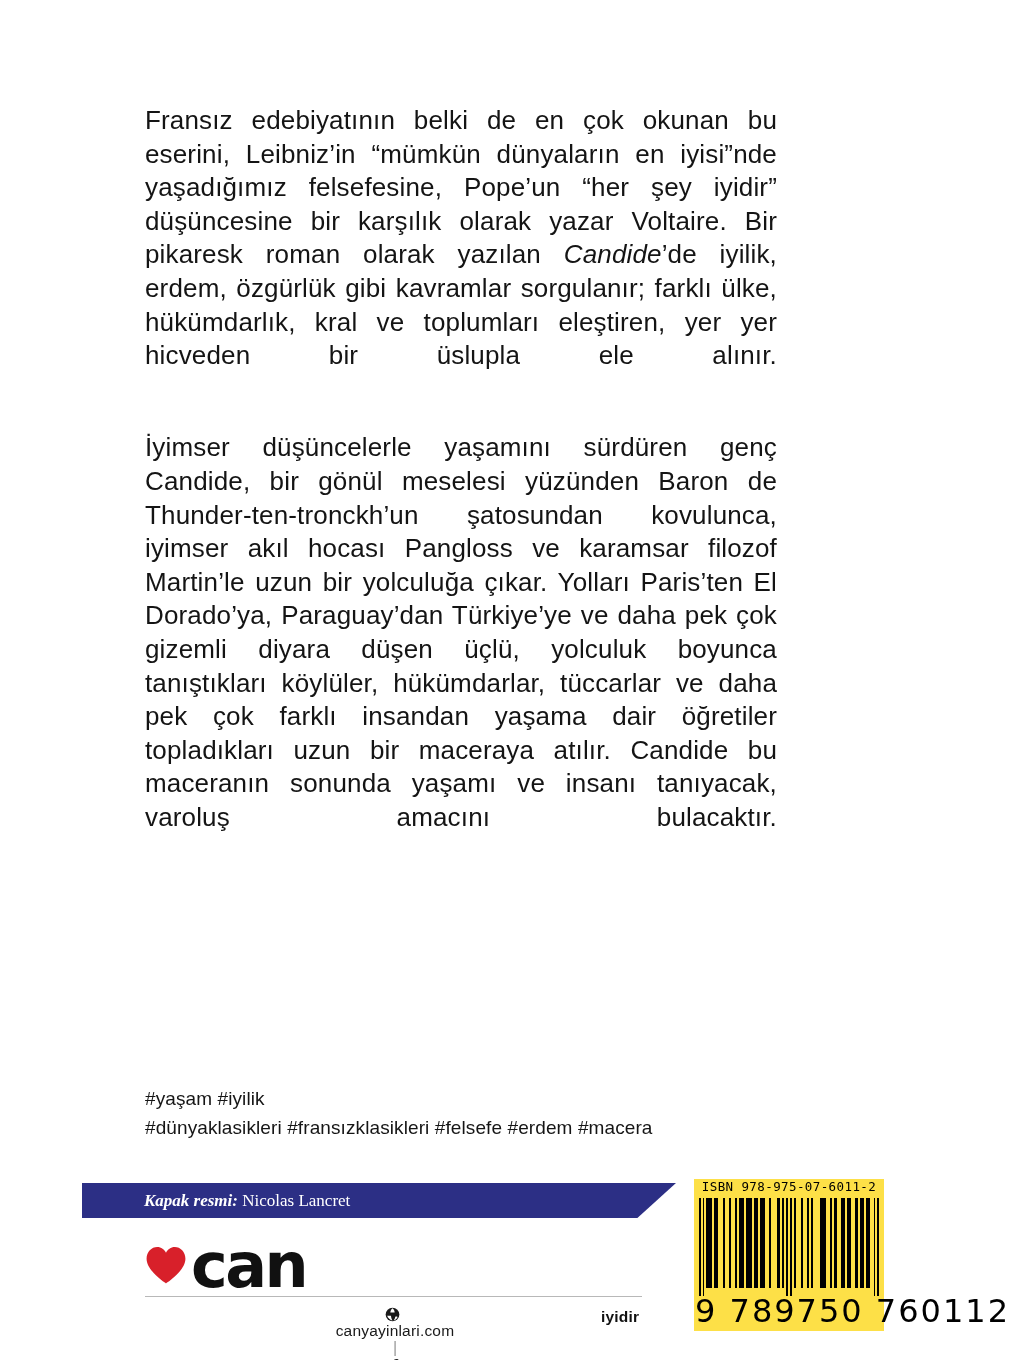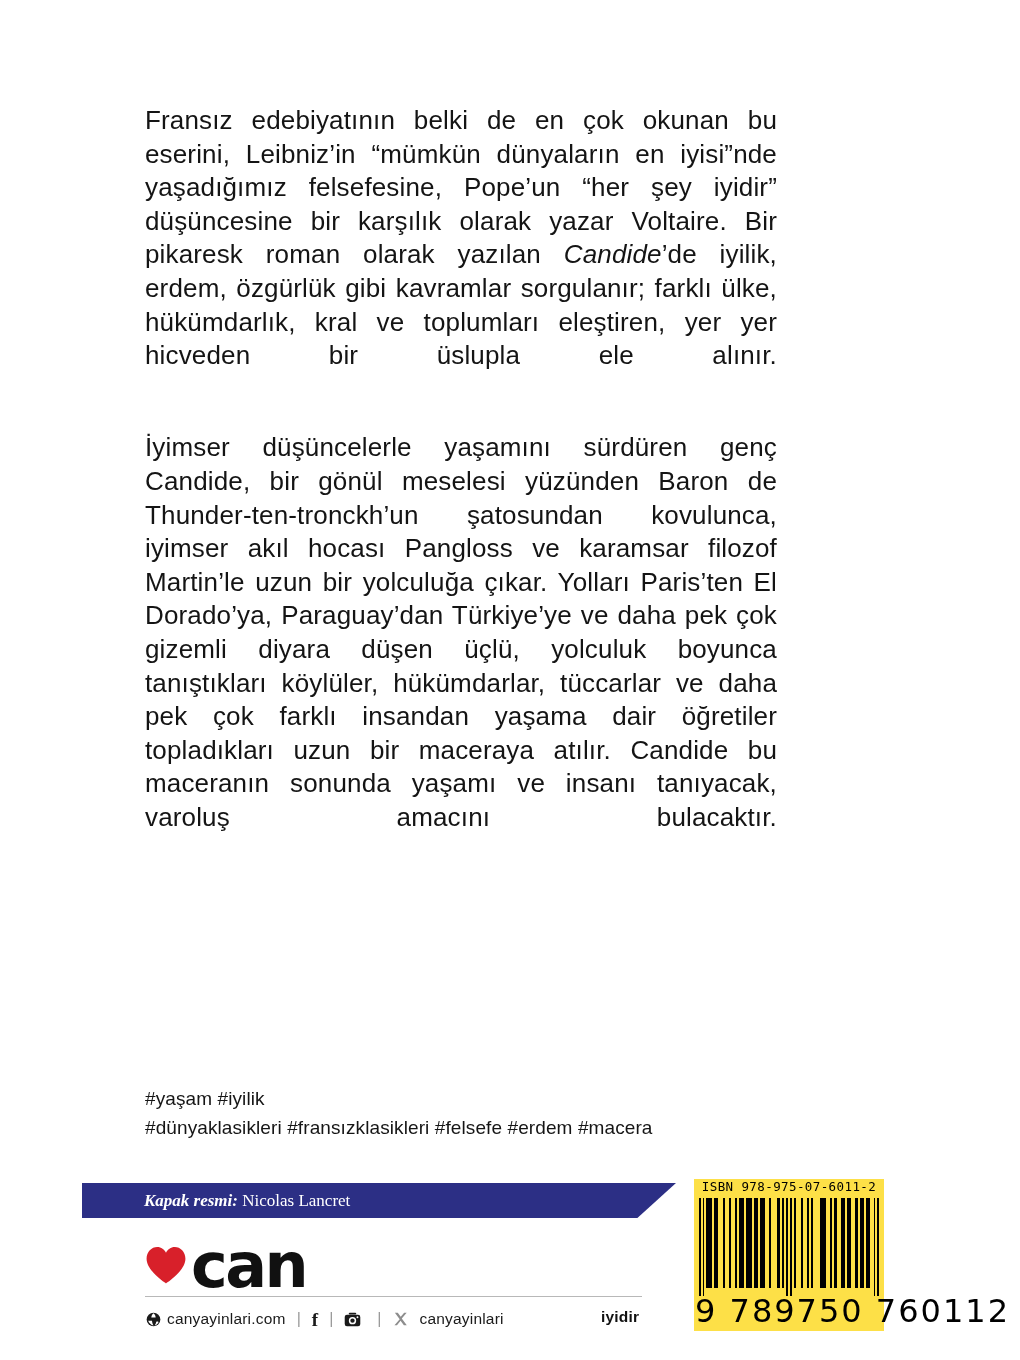--- a/index.html
+++ b/index.html
@@ -149,20 +149,21 @@
   .contact-row {
     position: absolute;
     left: 145px;
     top: 132px;
     width: 500px;
     height: 24px;
     display: flex;
     align-items: center;
     font-size: 15.5px;
     color: #1a1a1a;
+    flex-direction: column;
   }
   .contact-row .ic {
     display: inline-flex;
     align-items: center;
     justify-content: center;
     width: 17px;
     height: 17px;
     margin-right: 5px;
   }
   .contact-row .ic svg { display: block; }

